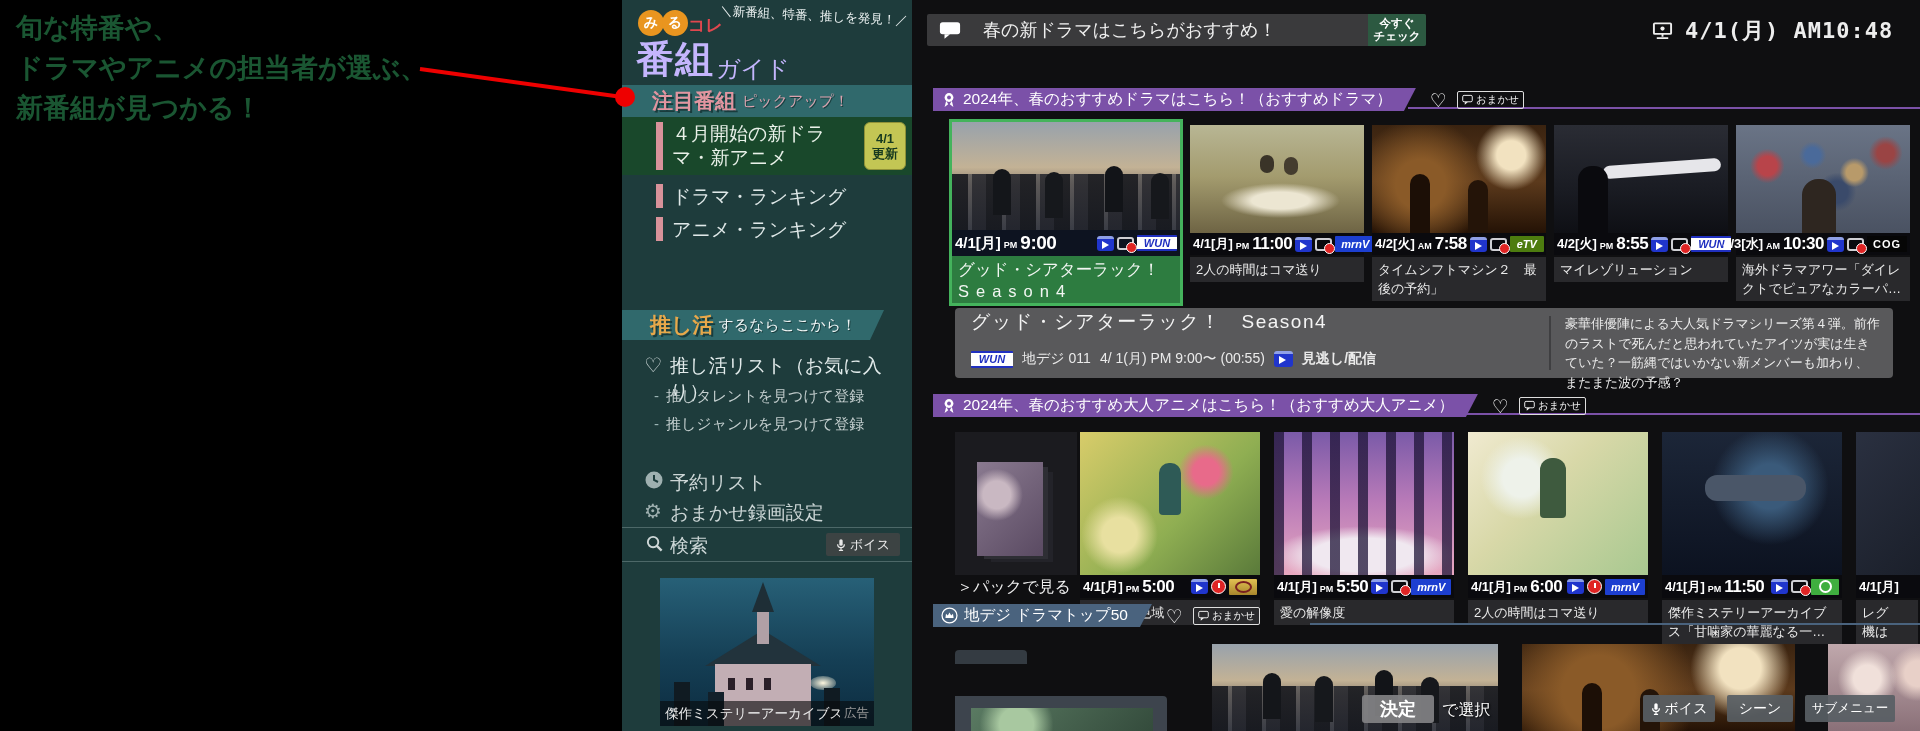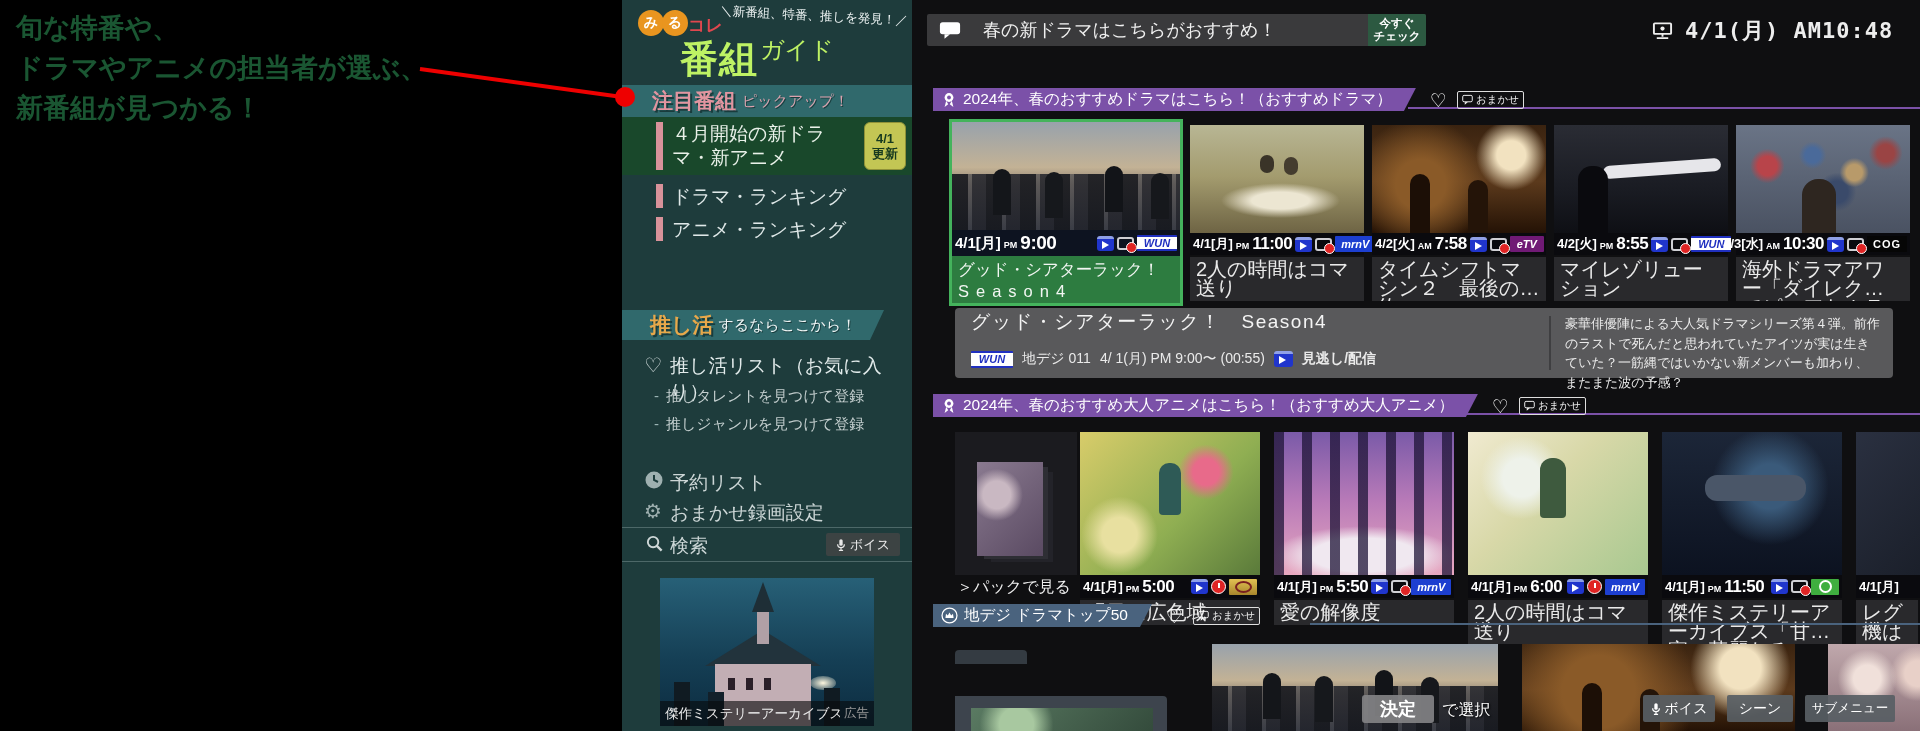--- a/index.html
+++ b/index.html
@@ -10,21 +10,21 @@
   
   #annot{left:16px;top:8px;color:#1a5632;font-size:27px;font-weight:bold;line-height:40px;}
   #arrow-svg{left:0;top:0;pointer-events:none;z-index:40;}
 
   
   #sidebar{left:622px;top:0;width:290px;height:731px;background:#1e3c3c;z-index:5;}
   .logo-circle{position:absolute;width:26px;height:26px;border-radius:50%;background:#e9951f;color:#fff;
     font-size:14px;font-weight:bold;display:flex;align-items:center;justify-content:center;}
   #logo-kore{position:absolute;left:66px;top:14px;color:#e0474e;font-size:17px;font-weight:bold;}
   #tagline{position:absolute;left:98px;top:8px;width:200px;color:#eef4f4;font-size:12.5px;transform:rotate(3deg);}
-  #guide-title{position:absolute;left:14px;top:34px;display:flex;align-items:flex-start;color:#bef264;margin-left:44px;}
+  #guide-title{position:absolute;left:14px;top:34px;display:flex;align-items:flex-end;color:#c4b5fd;}
   #guide-title .big{font-size:38px;font-weight:bold;letter-spacing:1px;}
   #guide-title .small{font-size:24px;margin-left:2px;}
   .side-banner{position:absolute;left:0;background:#30696c;display:flex;align-items:center;}
   #pickup-banner{top:85px;width:290px;height:32px;box-shadow:0 2px 0 rgba(0,0,0,.35);}
   #pickup-banner .t1{margin-left:30px;font-size:21px;font-weight:bold;color:#e295a0;text-shadow:2px 2px 0 rgba(10,30,30,.6);}
   #pickup-banner .t2{margin-left:6px;font-size:15px;color:#dba2ae;text-shadow:1px 1px 0 rgba(10,30,30,.6);}
   #sel-item{left:0;top:117px;width:290px;height:58px;background:#19482b;cursor:pointer;}
   .pinkbar{position:absolute;width:7px;background:#d8929a;}
   #sel-item .pinkbar{left:34px;top:5px;height:48px;}
   #sel-label{position:absolute;left:50px;top:5px;width:188px;color:#e9f1e9;font-size:19px;line-height:24px;}
@@ -74,40 +74,40 @@
   
   .ph{position:absolute;overflow:hidden;}
   .card{position:absolute;cursor:pointer;}
   .card-img{position:absolute;left:0;top:0;right:0;overflow:hidden;}
   .card-strip{position:absolute;left:0;right:0;display:flex;align-items:center;gap:3px;background:#0a0a0e;color:#fff;padding:0 3px;box-sizing:border-box;}
   .t-date{font-size:13px;font-weight:bold;white-space:nowrap;}
   .t-ampm{font-size:9px;font-weight:bold;margin-top:4px;}
   .t-time{font-size:17px;font-weight:bold;letter-spacing:-0.5px;}
   .strip-icons{margin-left:auto;display:flex;align-items:center;gap:3px;}
   .sel .t-date{font-size:15px;} .sel .t-time{font-size:19px;}
-  .card-title{position:absolute;left:0;right:0;background:#29292c;color:#eaeaea;font-size:20px;line-height:19px;
+  .card-title{position:absolute;left:0;right:0;background:#29292c;color:#eaeaea;font-size:13px;line-height:19px;
     padding:3px 6px;box-sizing:border-box;display:-webkit-box;-webkit-line-clamp:2;-webkit-box-orient:vertical;overflow:hidden;max-height:44px;}
   #card-d1{left:949px;top:119px;width:234px;height:187px;border:3px solid #44b35c;box-sizing:border-box;background:#0d1320;z-index:7;}
   #card-d1 .card-img{height:108px;}
   #card-d1 .card-strip{top:108px;height:26px;background:#0d1320;}
   #card-d1 .sel-title{position:absolute;left:0;right:0;top:134px;height:47px;background:#2d7c40;color:#f2f6f2;
     padding:2px 6px;box-sizing:border-box;font-size:16.5px;line-height:22px;}
   #card-d1 .sel-title .ls{letter-spacing:7px;}
 
   
   .icon-play{width:17px;height:15px;background:#2035cc;border-radius:3px;position:relative;border-top:3px solid #8fa0e8;box-sizing:border-box;flex:none;}
   .icon-play::after{content:"";position:absolute;left:5px;top:2px;border-left:7px solid #fff;border-top:4px solid transparent;border-bottom:4px solid transparent;}
   .icon-bubble{width:17px;height:13px;border:2px solid #cfcfd4;border-radius:3px;position:relative;box-sizing:border-box;flex:none;}
   .icon-bubble::after{content:"";position:absolute;right:-5px;bottom:-5px;width:9px;height:9px;background:#e02424;border-radius:50%;border:1px solid #fff;}
   .icon-clockred{width:15px;height:15px;background:#e02424;border-radius:50%;border:1px solid #fff;position:relative;box-sizing:border-box;flex:none;}
   .icon-clockred::after{content:"";position:absolute;left:6px;top:3px;width:2px;height:5px;background:#fff;}
   .logo{font-weight:bold;font-style:italic;font-size:11px;display:flex;align-items:center;justify-content:center;height:16px;flex:none;border-radius:1px;}
   .logo-wun{width:40px;background:#fff;color:#2030c0;border-top:2px solid #2030c0;border-bottom:2px solid #2030c0;box-sizing:border-box;}
   .logo-mrnv{width:40px;background:#1d3fd0;color:#fff;}
-  .logo-etv{width:34px;background:#701a75;color:#fff;}
+  .logo-etv{width:34px;background:#4d7c0f;color:#fff;}
   .logo-cog{width:40px;background:#060606;color:#fff;font-style:normal;letter-spacing:1px;}
   .logo-gold{width:28px;background:linear-gradient(180deg,#e2c153,#a8862c);}
   .logo-gold::after{content:"";width:13px;height:8px;border:2px solid #7a2020;border-radius:50%;}
   .logo-green{width:28px;background:#3fae3f;}
   .logo-green::after{content:"";width:9px;height:9px;border:2px solid #fff;border-radius:50%;}
 
   
   #info-panel{left:955px;top:308px;width:938px;height:70px;background:#59595b;border-radius:4px;}
   #info-title{position:absolute;left:16px;top:1px;color:#f4f4f4;font-size:19px;letter-spacing:1.5px;white-space:nowrap;}
   #info-meta{position:absolute;left:16px;top:42px;display:flex;align-items:center;gap:9px;color:#eaeaea;font-size:14px;white-space:nowrap;}

